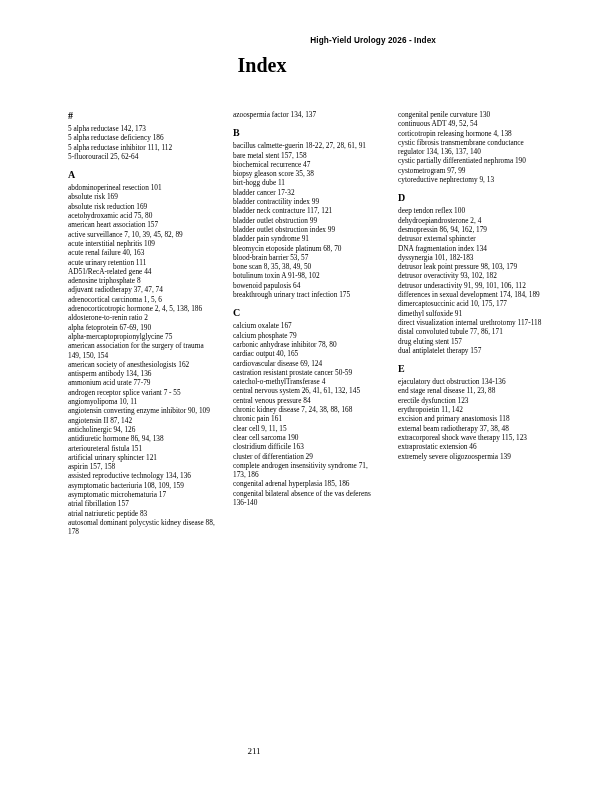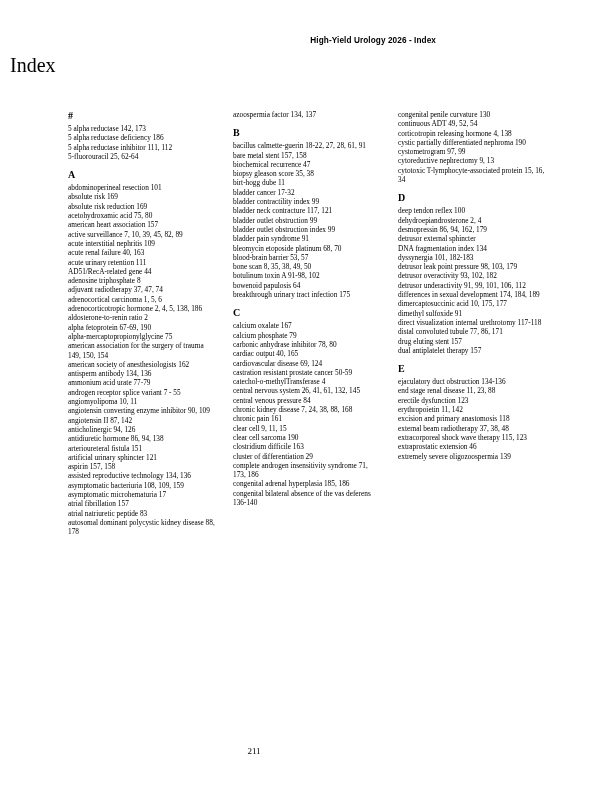--- a/index.html
+++ b/index.html
@@ -26,26 +26,26 @@
     right: 72px;
     top: 36px;
     font-family: "Liberation Sans", sans-serif;
     font-size: 8.2px;
     font-weight: bold;
     letter-spacing: 0.1px;
     text-align: right;
   }
   .page-title {
     position: absolute;
-    left: 10px;
+    left: 16px;
     right: 0;
     top: 54px;
-    text-align: left;
+    text-align: center;
     font-size: 20px;
-    font-weight: normal;
+    font-weight: bold;
     font-family: "Liberation Serif", serif;
   }
   .columns {
     position: absolute;
     left: 68px;
     top: 110px;
     width: 480px;
     height: 630px;
     display: flex;
     gap: 17px;
@@ -178,24 +178,24 @@
       <p class="entry">cluster of differentiation 29</p>
       <p class="entry">complete androgen insensitivity syndrome 71, 173, 186</p>
       <p class="entry">congenital adrenal hyperplasia 185, 186</p>
       <p class="entry">congenital bilateral absence of the vas deferens 136-140</p>
     </div>
 
     <div class="col">
       <p class="entry">congenital penile curvature 130</p>
       <p class="entry">continuous ADT 49, 52, 54</p>
       <p class="entry">corticotropin releasing hormone 4, 138</p>
+      <p class="entry">cystic fibrosis transmembrane conductance regulator 134, 136, 137, 140</p>
       <p class="entry">cystic partially differentiated nephroma 190</p>
       <p class="entry">cystometrogram 97, 99</p>
       <p class="entry">cytoreductive nephrectomy 9, 13</p>
-      <p class="entry">cytotoxic T-lymphocyte-associated protein 15, 16, 34</p>
 
       <div class="letter">D</div>
       <p class="entry">deep tendon reflex 100</p>
       <p class="entry">dehydroepiandrosterone 2, 4</p>
       <p class="entry">desmopressin 86, 94, 162, 179</p>
       <p class="entry">detrusor external sphincter</p>
       <p class="entry">DNA fragmentation index 134</p>
       <p class="entry">dyssynergia 101, 182-183</p>
       <p class="entry">detrusor leak point pressure 98, 103, 179</p>
       <p class="entry">detrusor overactivity 93, 102, 182</p>

